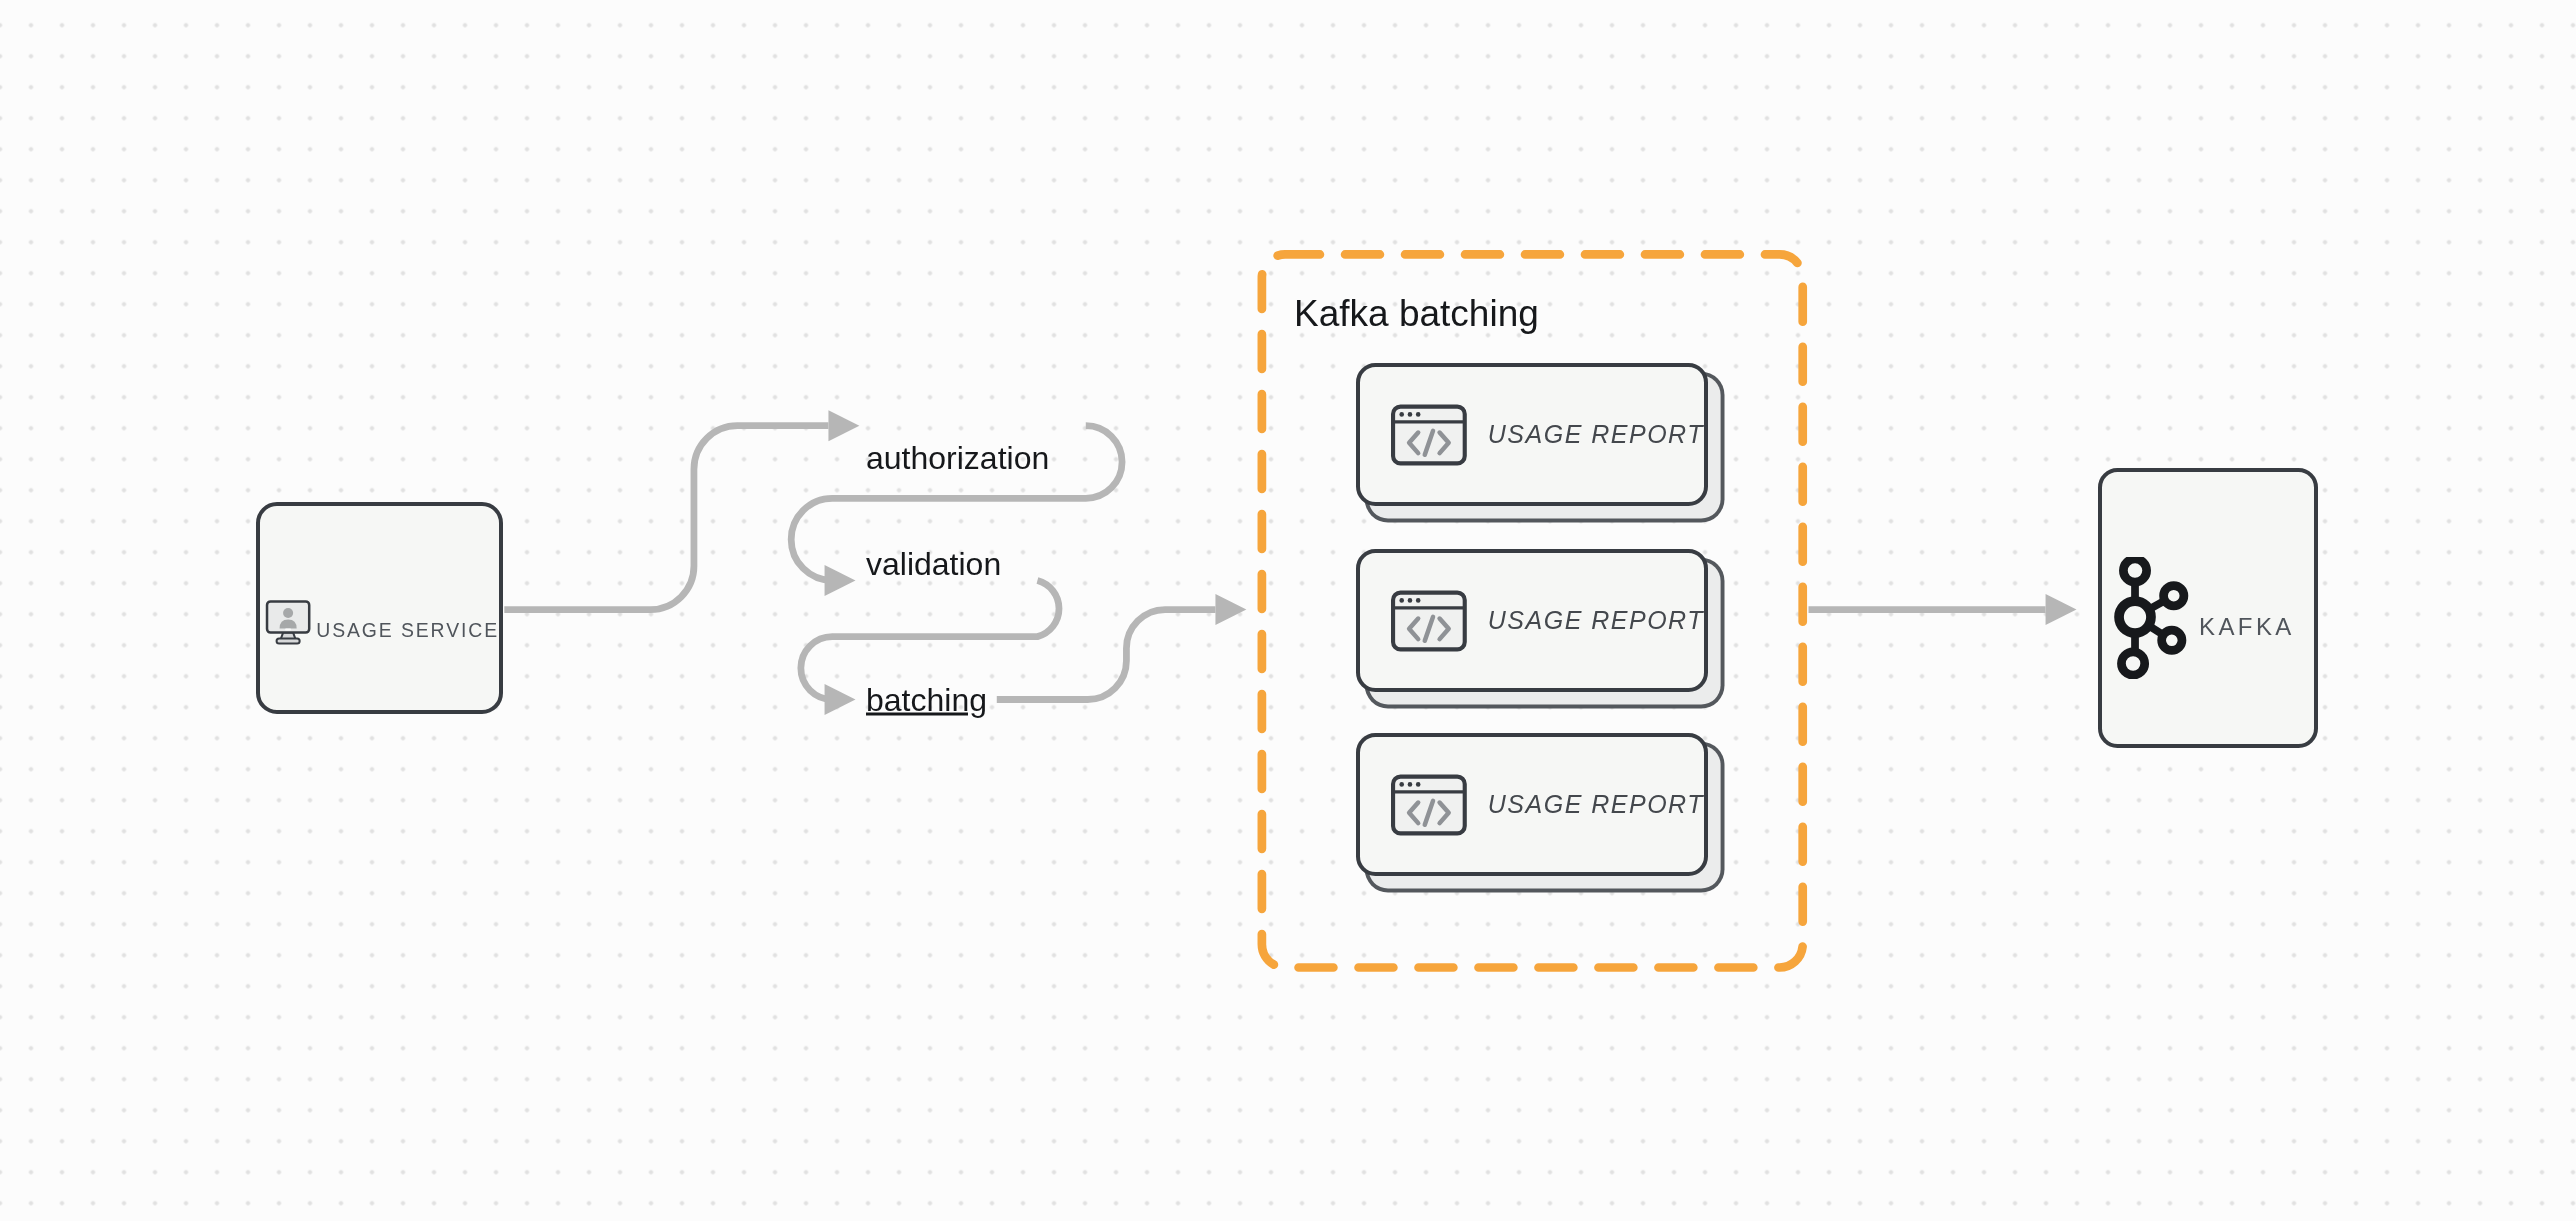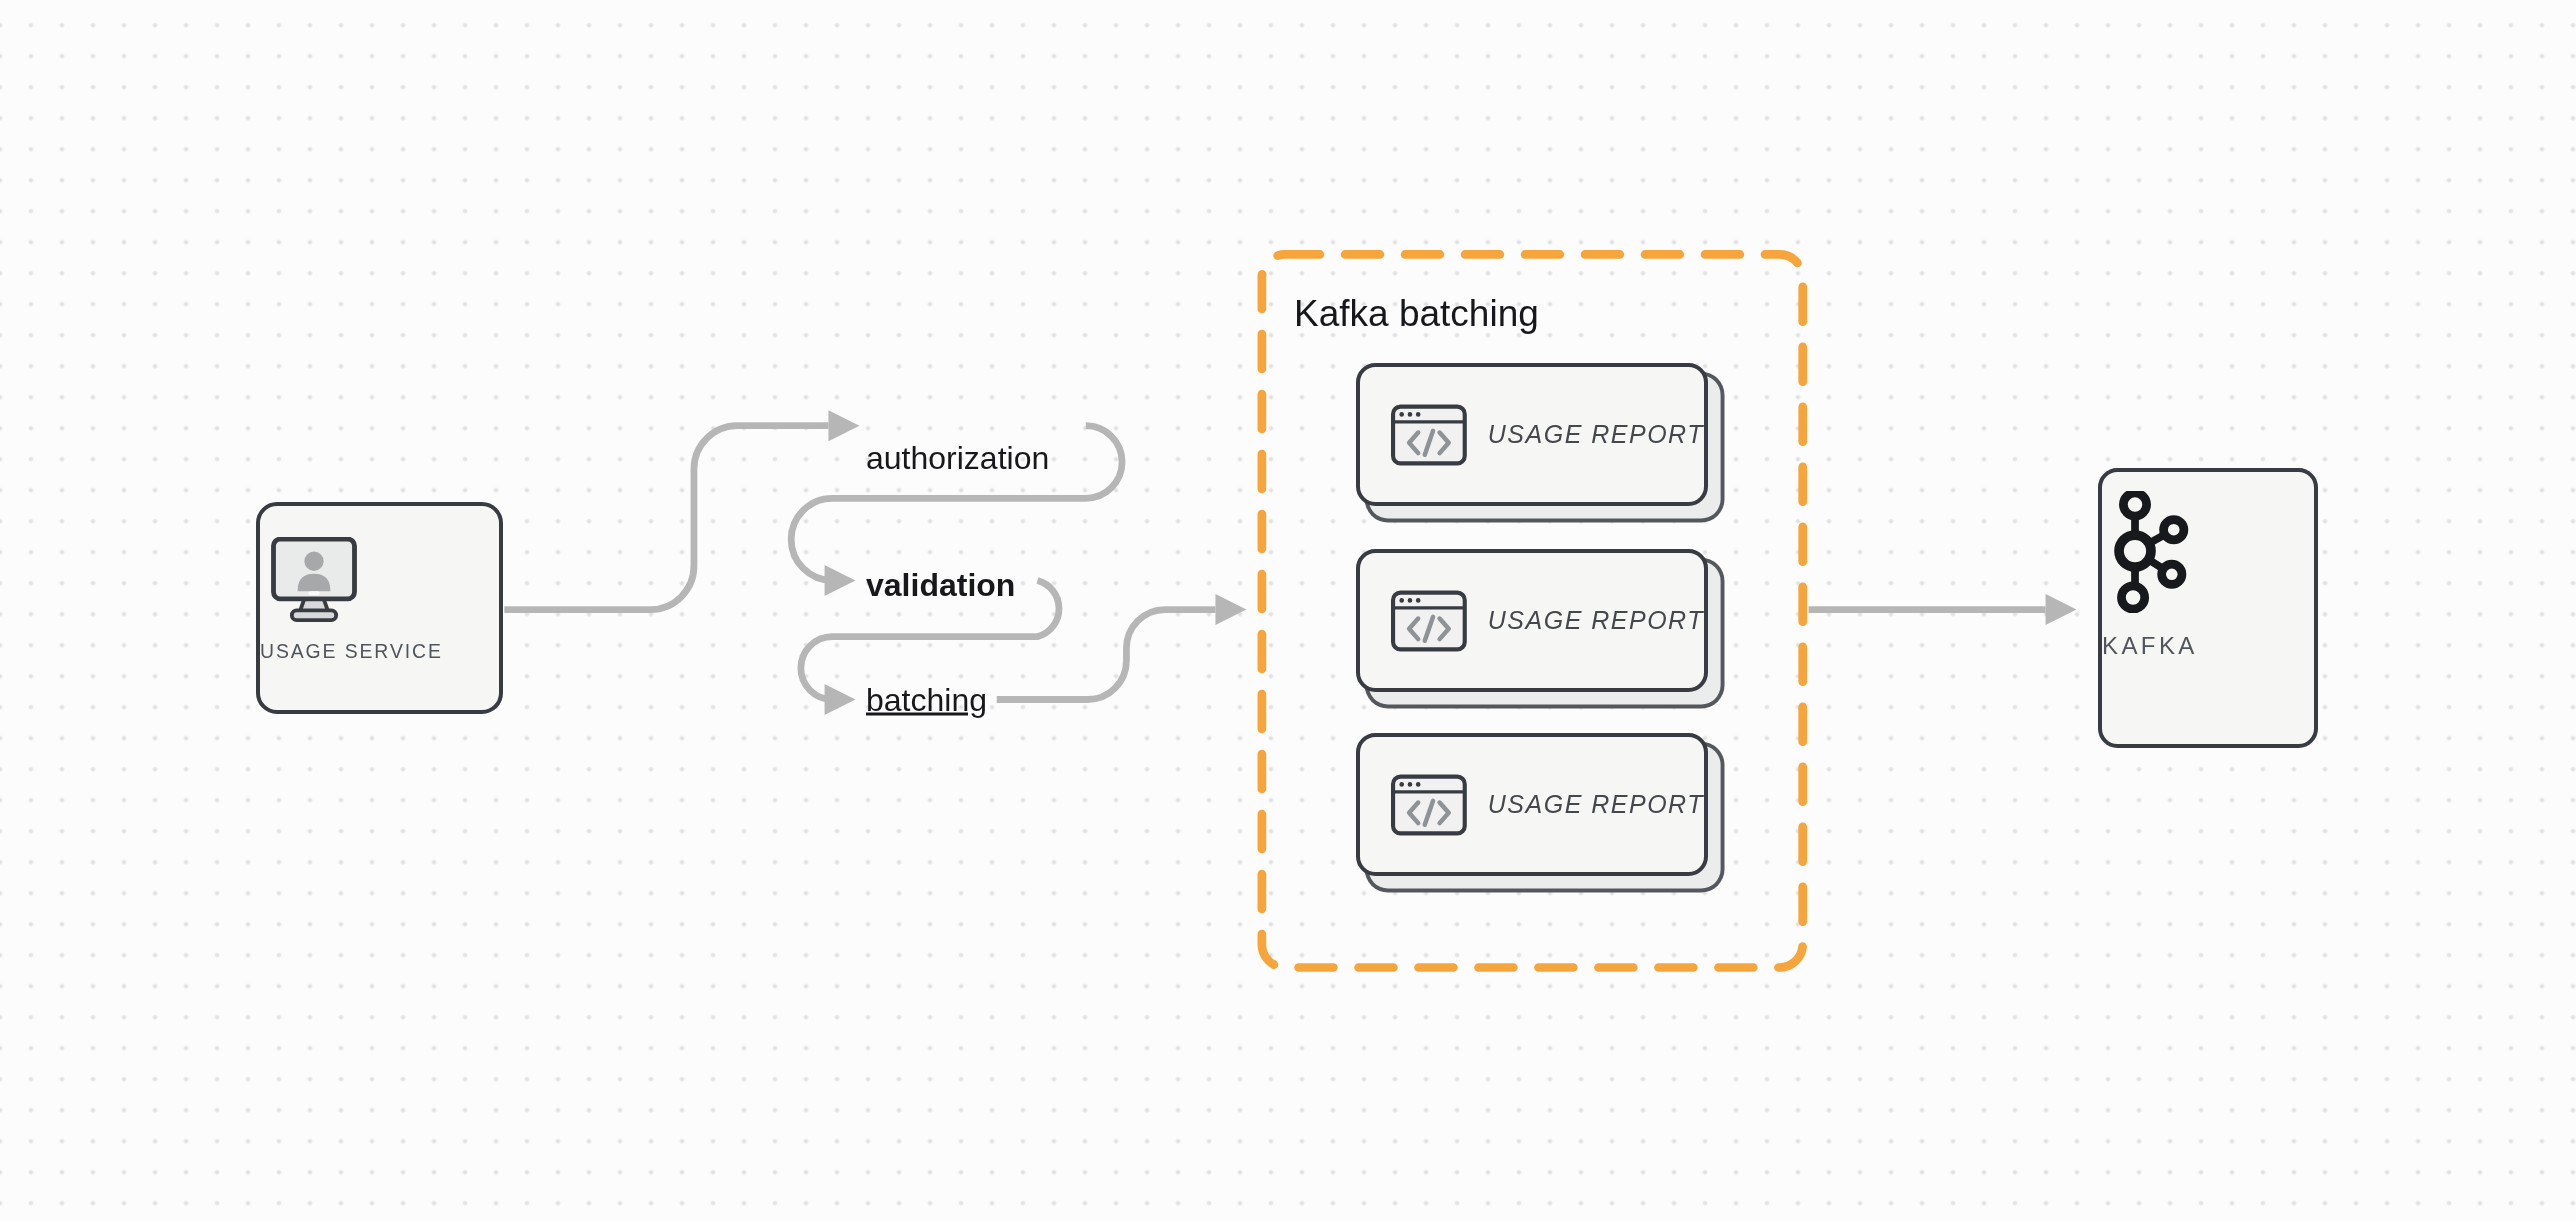--- a/index.html
+++ b/index.html
@@ -17,34 +17,34 @@
   .wire { fill:none; stroke:var(--connector,#b6b6b6); stroke-width:7; }
   .arrowhead { fill:var(--connector,#b6b6b6); }
   .group-border {
     fill:none; stroke:var(--accent-orange,#f6a53c); stroke-width:9;
     stroke-dasharray:36 26; stroke-linecap:round;
   }
 
   .node {
     position:absolute; background:var(--node-fill,#f6f7f5);
     border:4.8px solid var(--node-border,#383c42);
-    display:flex; flex-direction:column; align-items:flex-start;
+    display:flex; align-items:center;
   }
   .node-usage { left:256px; top:502px; width:247px; height:212px; border-radius:21px; padding-top:31px; }
   .node-kafka { left:2098px; top:468px; width:220px; height:280px; border-radius:19.4px; padding-top:19px; }
   .node-label { color:var(--label-muted,#50555b); font-size:19.4px; letter-spacing:1.9px; white-space:nowrap; }
   .node-usage .node-label { margin-top:13.5px; }
   .node-kafka .node-label { margin-top:19.4px; font-size:24px; letter-spacing:3.4px; }
 
   .flow-label {
     position:absolute; left:866px; transform:translateY(-50%);
     font-size:32px; font-weight:500; color:var(--text,#16181b); white-space:nowrap;
   }
   .flow-label.step-0 { top:426px;margin-top:32px; }
-  .flow-label.step-1 { top:585px;font-weight:bold; }
+  .flow-label.step-1 { top:564px; }
   .flow-label.step-2 { top:700px;text-decoration:underline; }
 
   .group-title {
     position:absolute; left:1294px; top:314px; transform:translateY(-50%);
     font-size:37px; font-weight:500; color:var(--text,#16181b); white-space:nowrap;
   }
 
   .card {
     position:absolute; left:1356px; width:352px; height:143px;
     background:var(--node-fill,#f6f7f5); border:4.8px solid var(--node-border,#383c42);

